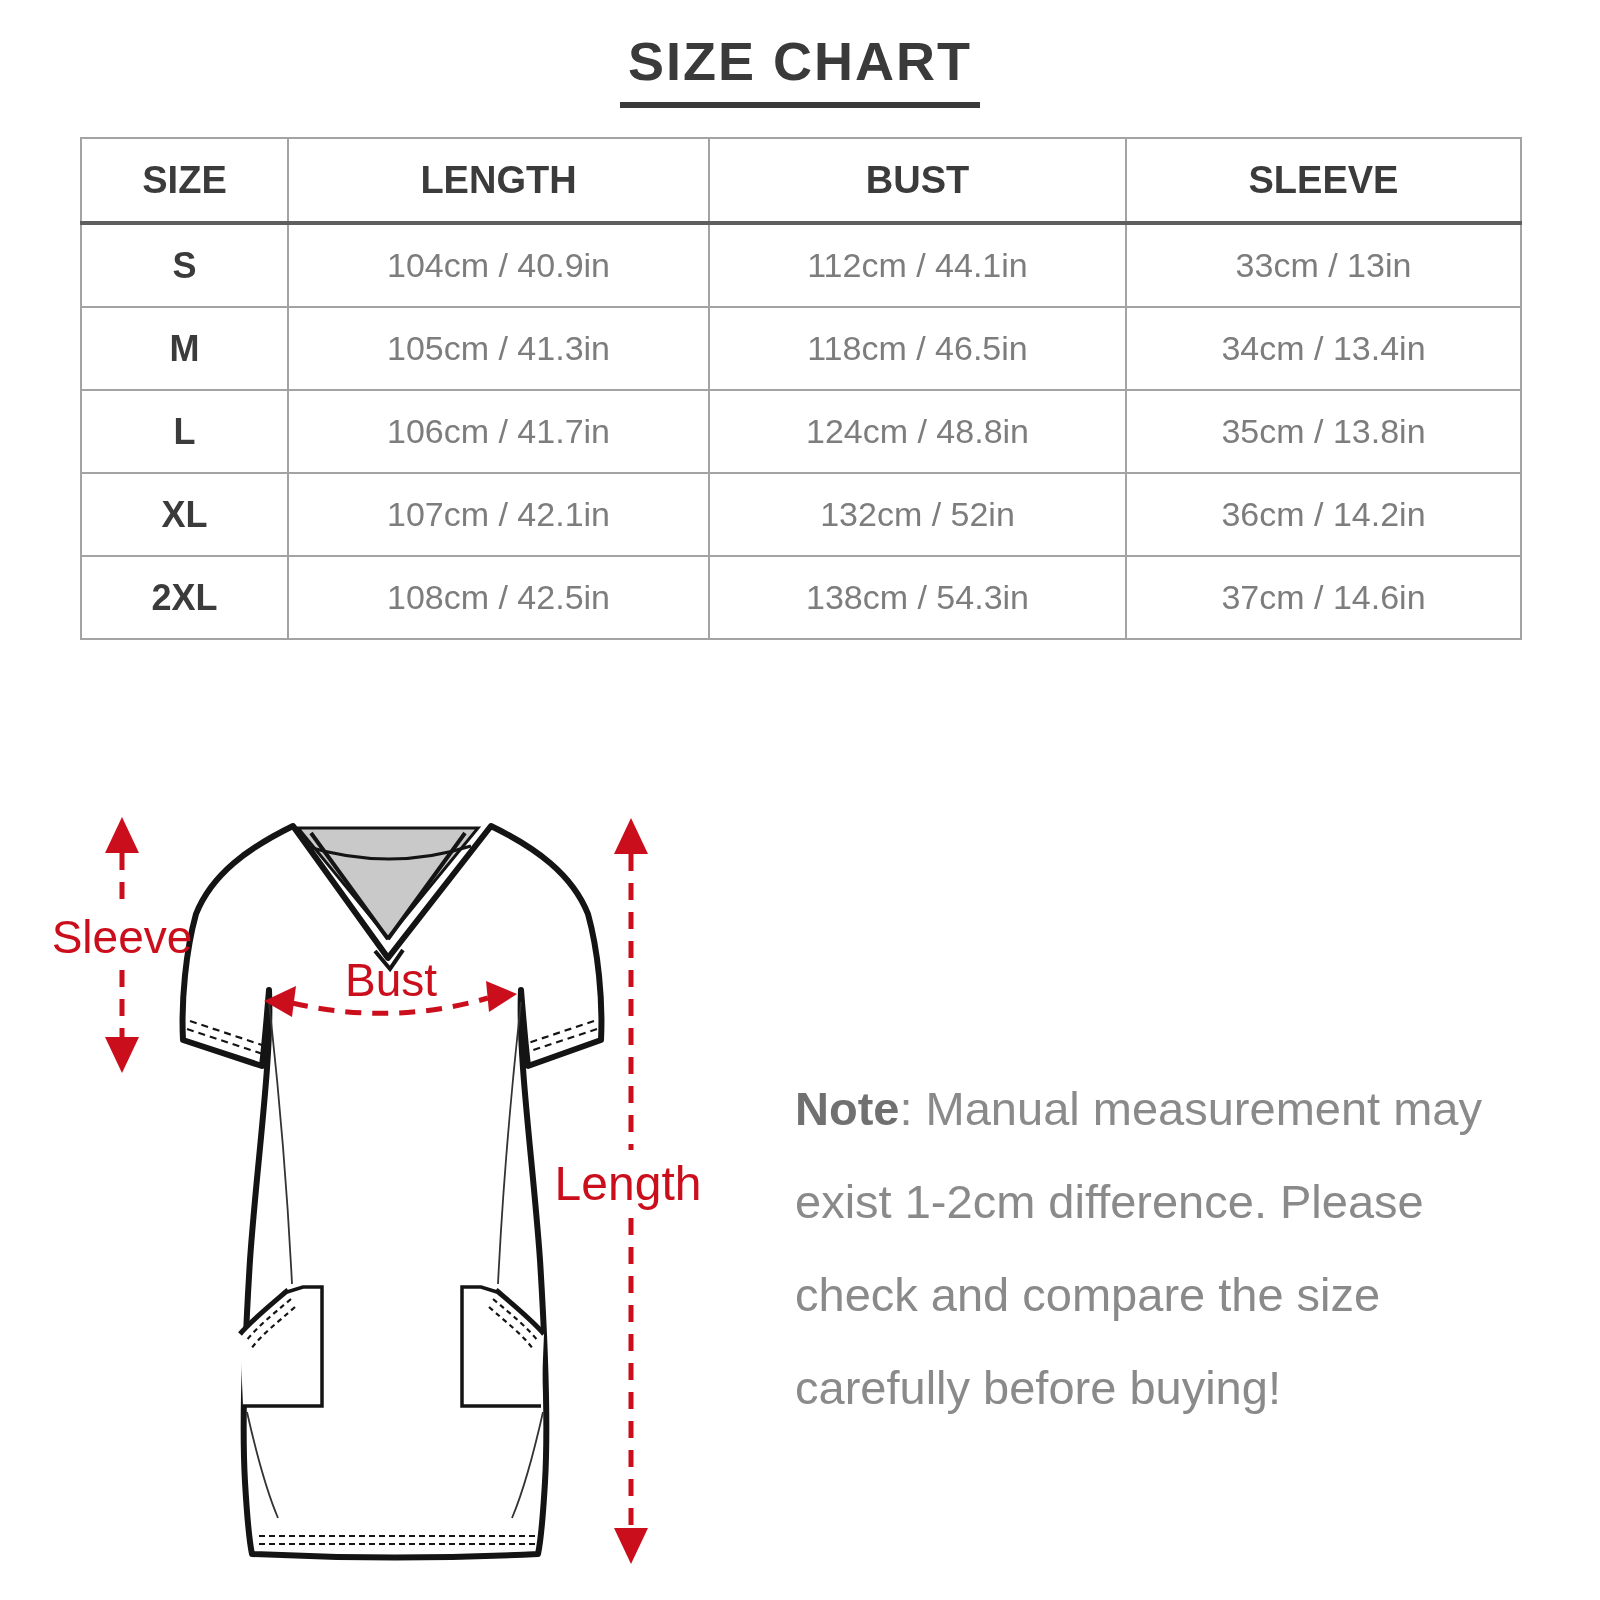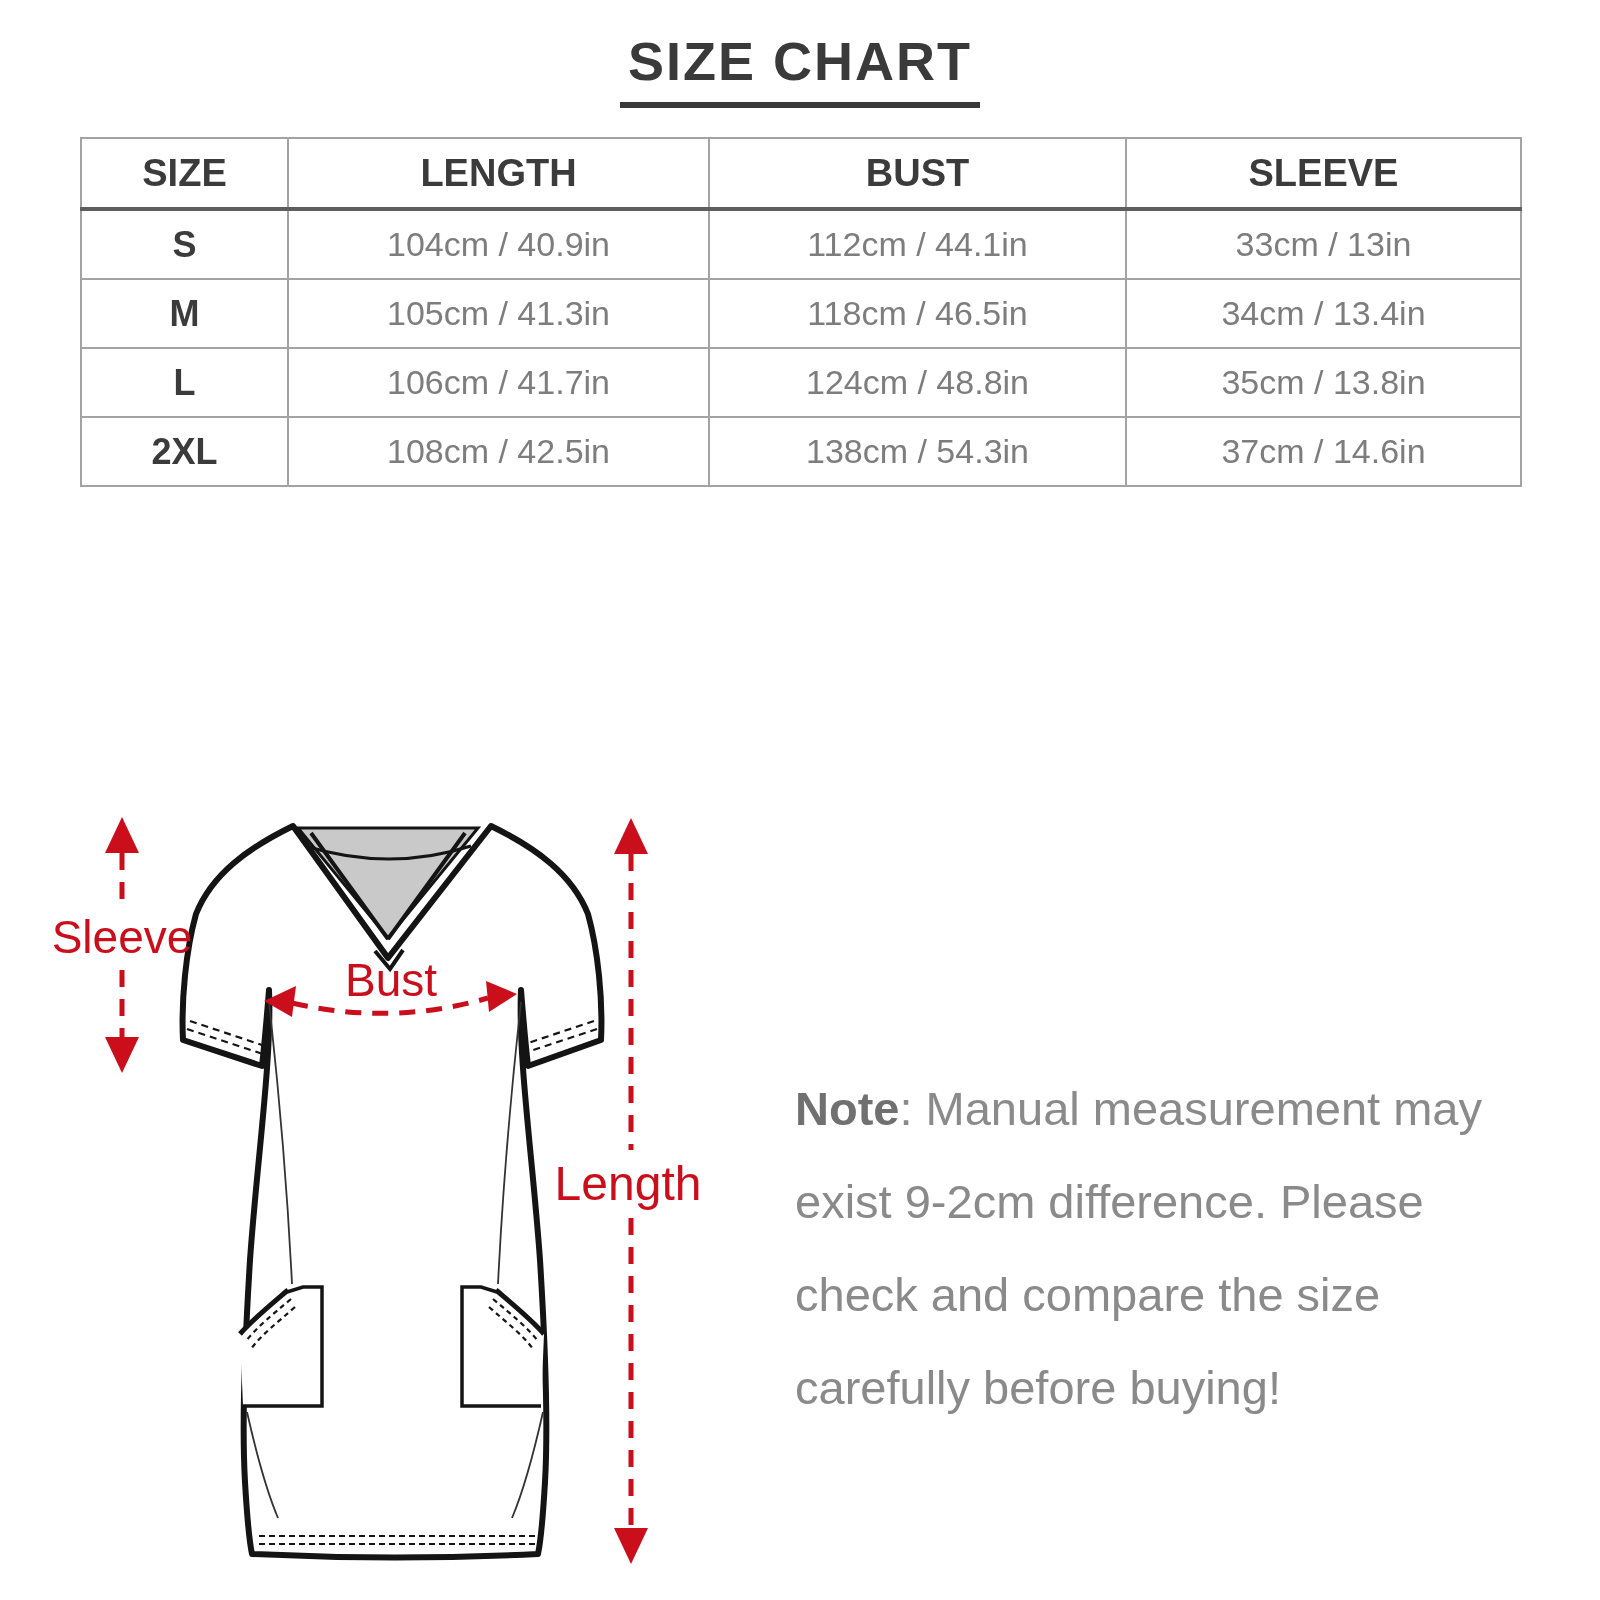--- a/index.html
+++ b/index.html
@@ -13,21 +13,21 @@
     display:inline-block;font-size:54px;font-weight:bold;color:#3a3a3a;
     letter-spacing:2px;border-bottom:6px solid #3a3a3a;padding:0 8px 10px 8px;
   }
   
   table.size-table{
     position:absolute;left:80px;top:137px;width:1440px;
     border-collapse:collapse;table-layout:fixed;
   }
   .size-table th,.size-table td{
     border:2px solid #a3a3a3;text-align:center;vertical-align:middle;
-    padding:1px;overflow:hidden;white-space:nowrap;
+    padding:8px;overflow:hidden;white-space:nowrap;
   }
   .size-table thead th{
     height:66px;font-size:38px;font-weight:bold;color:#3b3b3b;
     border-bottom:4px solid #5e5e5e;
   }
   .size-table td{height:65px;}
   .size-table td.size-cell{font-size:36px;font-weight:bold;color:#3b3b3b;}
   .size-table td.value-cell{font-size:34px;font-weight:normal;color:#7d7d7d;}
   
   .note{
@@ -74,20 +74,26 @@
           <td class="size-cell">M</td>
           <td class="value-cell">105cm / 41.3in</td>
           <td class="value-cell">118cm / 46.5in</td>
           <td class="value-cell">34cm / 13.4in</td>
         </tr>
         <tr>
           <td class="size-cell">L</td>
           <td class="value-cell">106cm / 41.7in</td>
           <td class="value-cell">124cm / 48.8in</td>
           <td class="value-cell">35cm / 13.8in</td>
+        </tr>
+        <tr>
+          <td class="size-cell">XL</td>
+          <td class="value-cell">107cm / 42.1in</td>
+          <td class="value-cell">132cm / 52in</td>
+          <td class="value-cell">36cm / 14.2in</td>
         </tr>
         <tr>
           <td class="size-cell">2XL</td>
           <td class="value-cell">108cm / 42.5in</td>
           <td class="value-cell">138cm / 54.3in</td>
           <td class="value-cell">37cm / 14.6in</td>
         </tr>
       </tbody>
   </table>
 
@@ -174,16 +180,16 @@
     <g fill="#cb0e1c" stroke="#cb0e1c">
       <polygon points="631,818 614,854 648,854" stroke="none"></polygon>
       <path d="M631,854 L631,1150" fill="none" stroke-width="5" stroke-dasharray="17 12"></path>
       <path d="M631,1218 L631,1528" fill="none" stroke-width="5" stroke-dasharray="17 12"></path>
       <polygon points="631,1564 614,1528 648,1528" stroke="none"></polygon>
     </g>
     <text class="red-label" x="628" y="1200" text-anchor="middle" font-size="48" fill="#cb0e1c">Length</text>
   </svg>
 
   <div class="note">
-    <b>Note</b><span>: Manual measurement may exist 9-2cm difference. Please check and compare the size carefully before buying!</span>
+    <b>Note</b><span>: Manual measurement may exist 1-2cm difference. Please check and compare the size carefully before buying!</span>
   </div>
 
 </div>
 
 </body></html>

